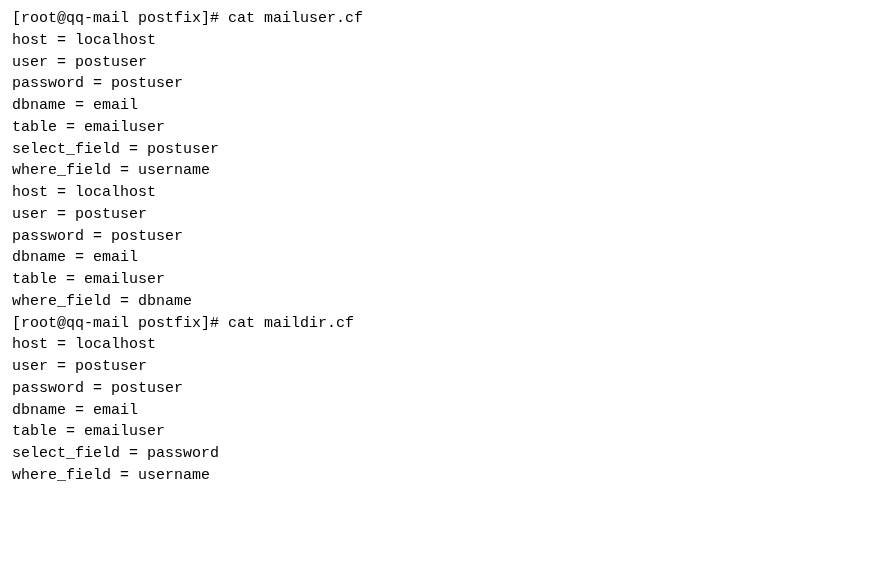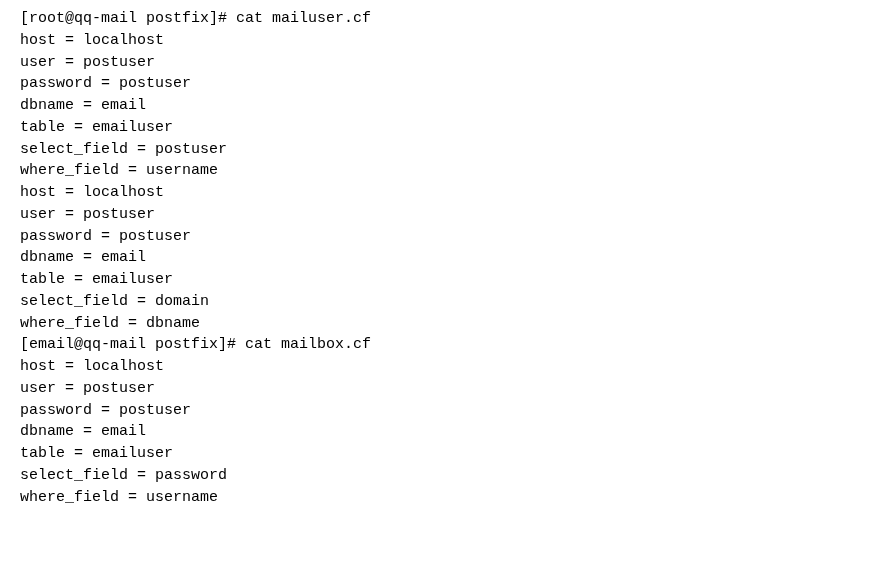--- a/index.html
+++ b/index.html
@@ -15,21 +15,21 @@
       font-family: 'Courier New', Courier, monospace;
       font-size: 15px;
       overflow: hidden;
     }
 
     .terminal {
       width: 883px;
       height: 493px;
       background-color: #ffffff;
       color: #000000;
-      padding: 8px 20px;
+      padding: 8px 12px;
       line-height: 1.45;
     }
 
     .line {
       display: block;
       white-space: pre;
     }
 
     .cursor {
       display: inline-block;
@@ -49,23 +49,22 @@
     <span class="line">password = postuser</span>
     <span class="line">dbname = email</span>
     <span class="line">table = emailuser</span>
     <span class="line">select_field = postuser</span>
     <span class="line">where_field = username</span>
     <span class="line">host = localhost</span>
     <span class="line">user = postuser</span>
     <span class="line">password = postuser</span>
     <span class="line">dbname = email</span>
     <span class="line">table = emailuser</span>
-    <span class="line">select_field = domain</span>
     <span class="line">where_field = dbname</span>
-    <span class="line">[email@qq-mail postfix]# cat mailbox.cf</span>
+    <span class="line">[root@qq-mail postfix]# cat maildir.cf</span>
     <span class="line">host = localhost</span>
     <span class="line">user = postuser</span>
     <span class="line">password = postuser</span>
     <span class="line">dbname = email</span>
     <span class="line">table = emailuser</span>
     <span class="line">select_field = password</span>
     <span class="line">where_field = username</span>
   </div>
 
 </body></html>

